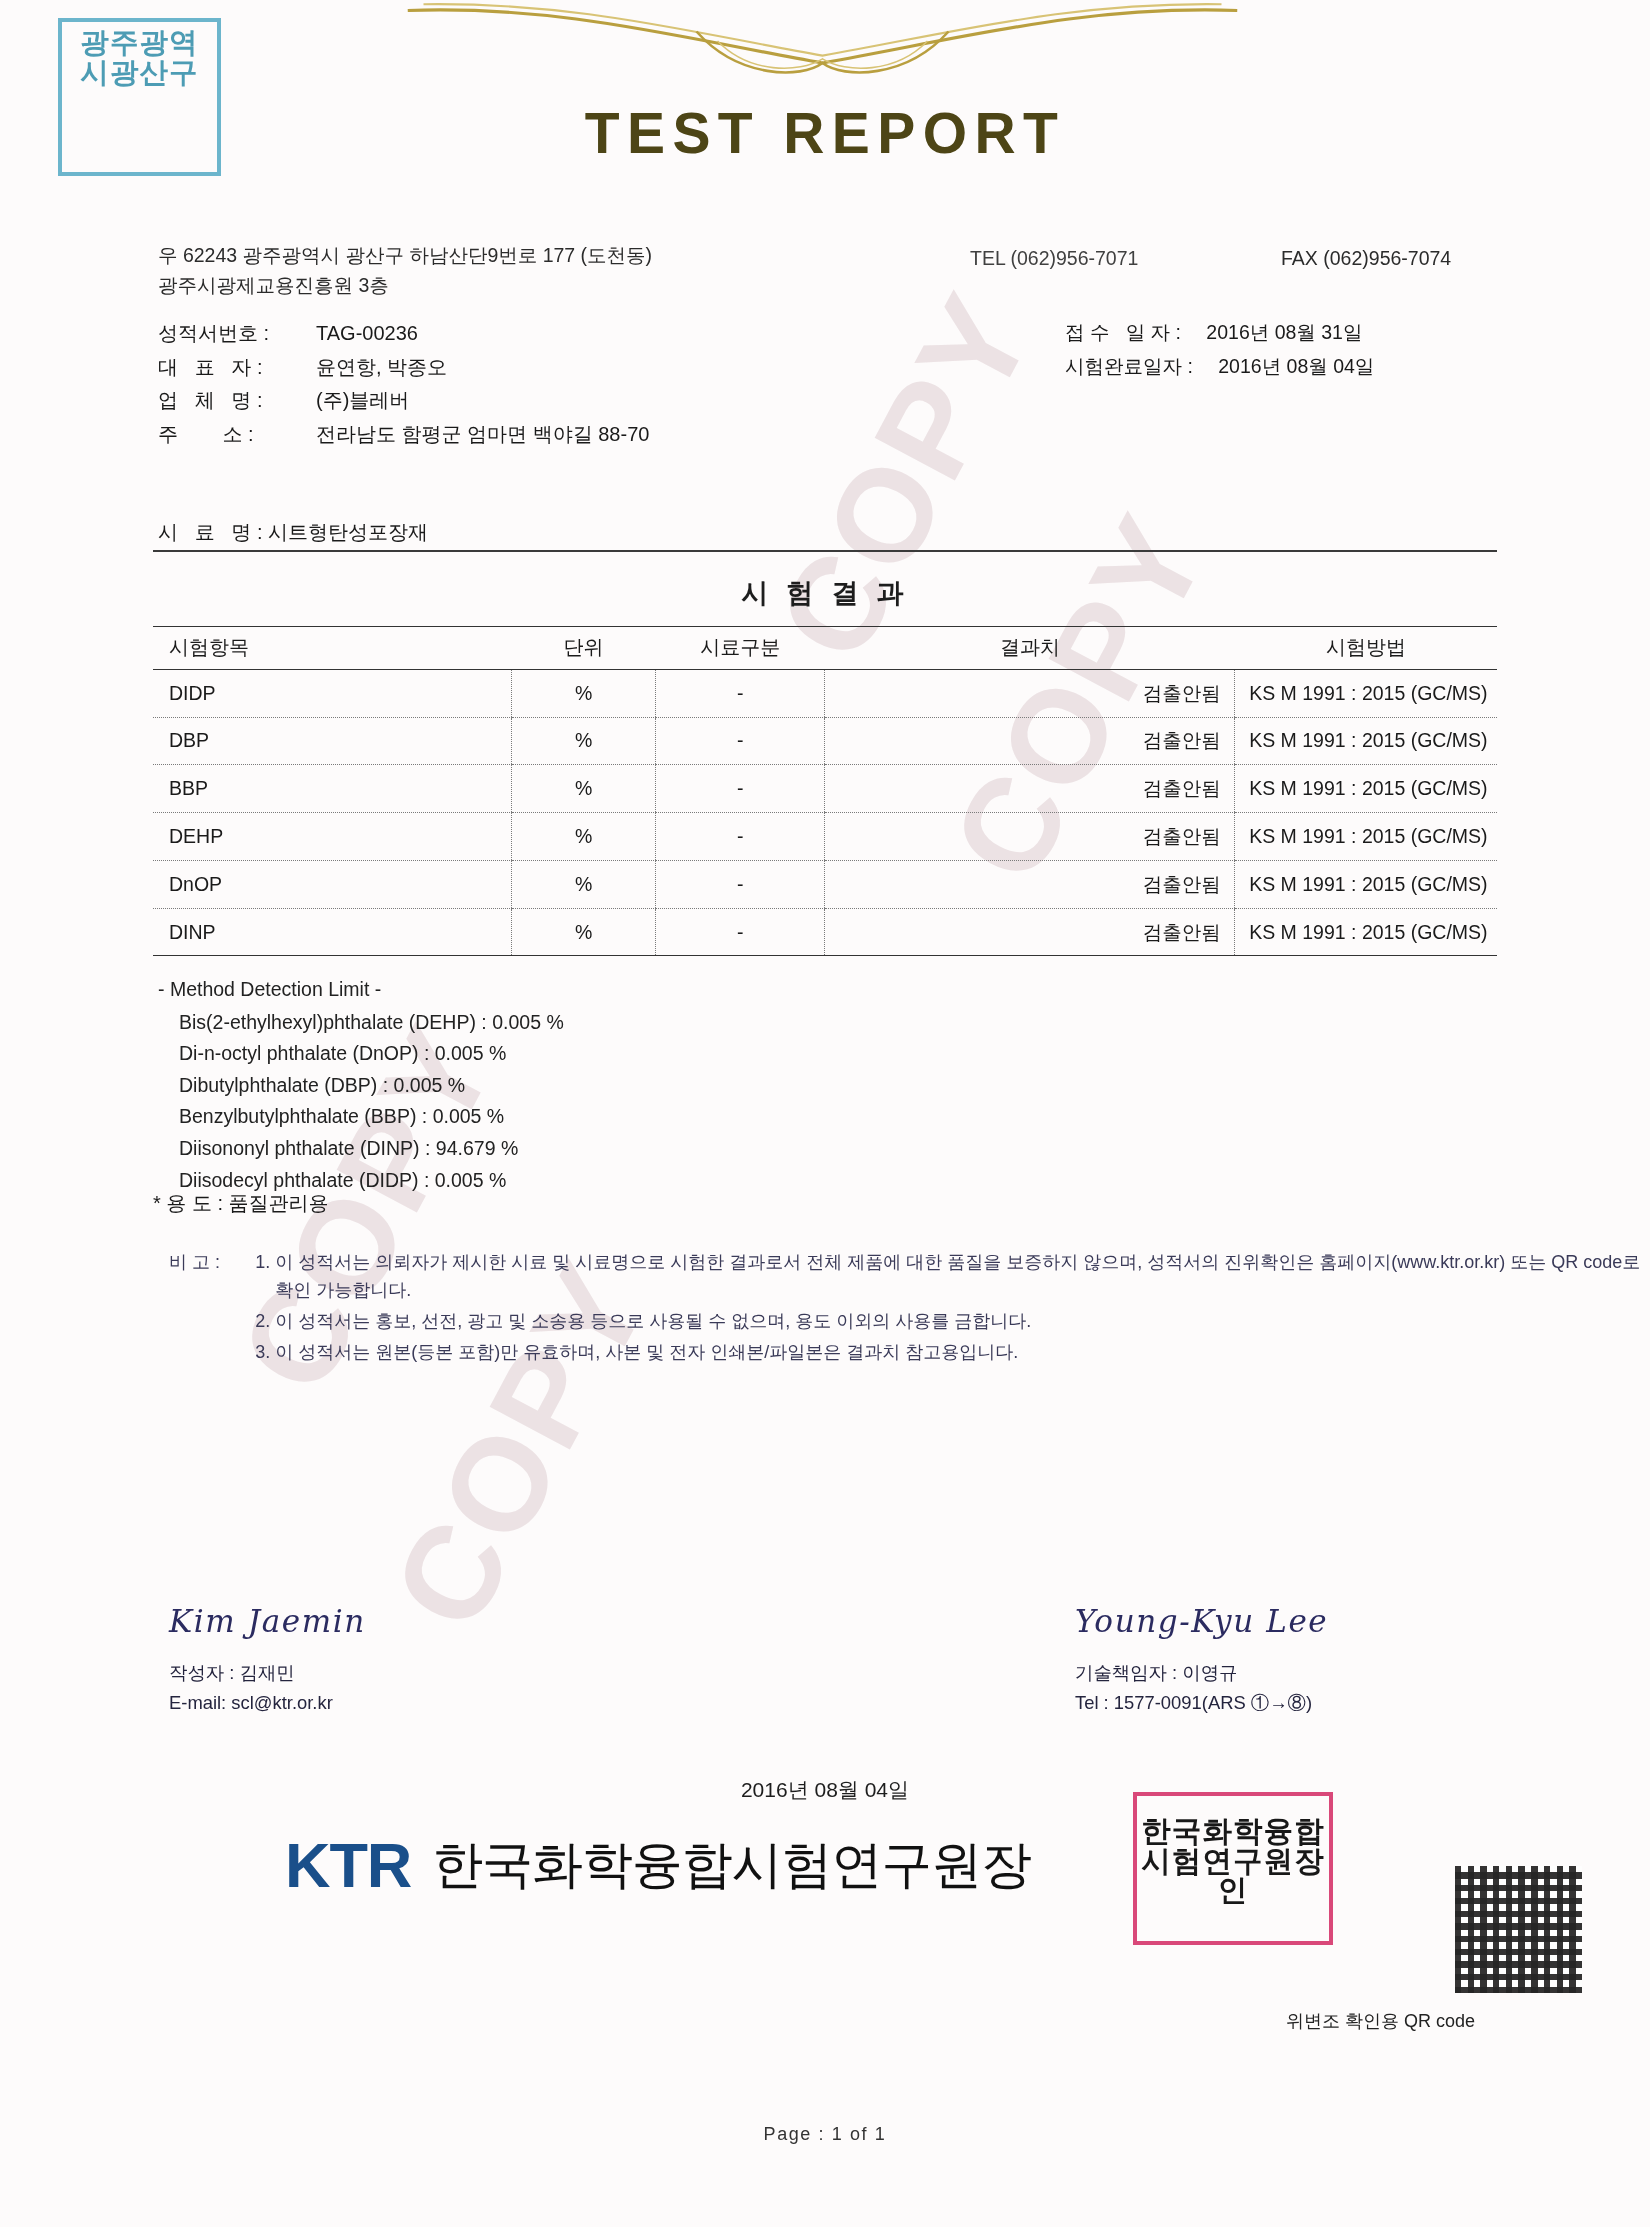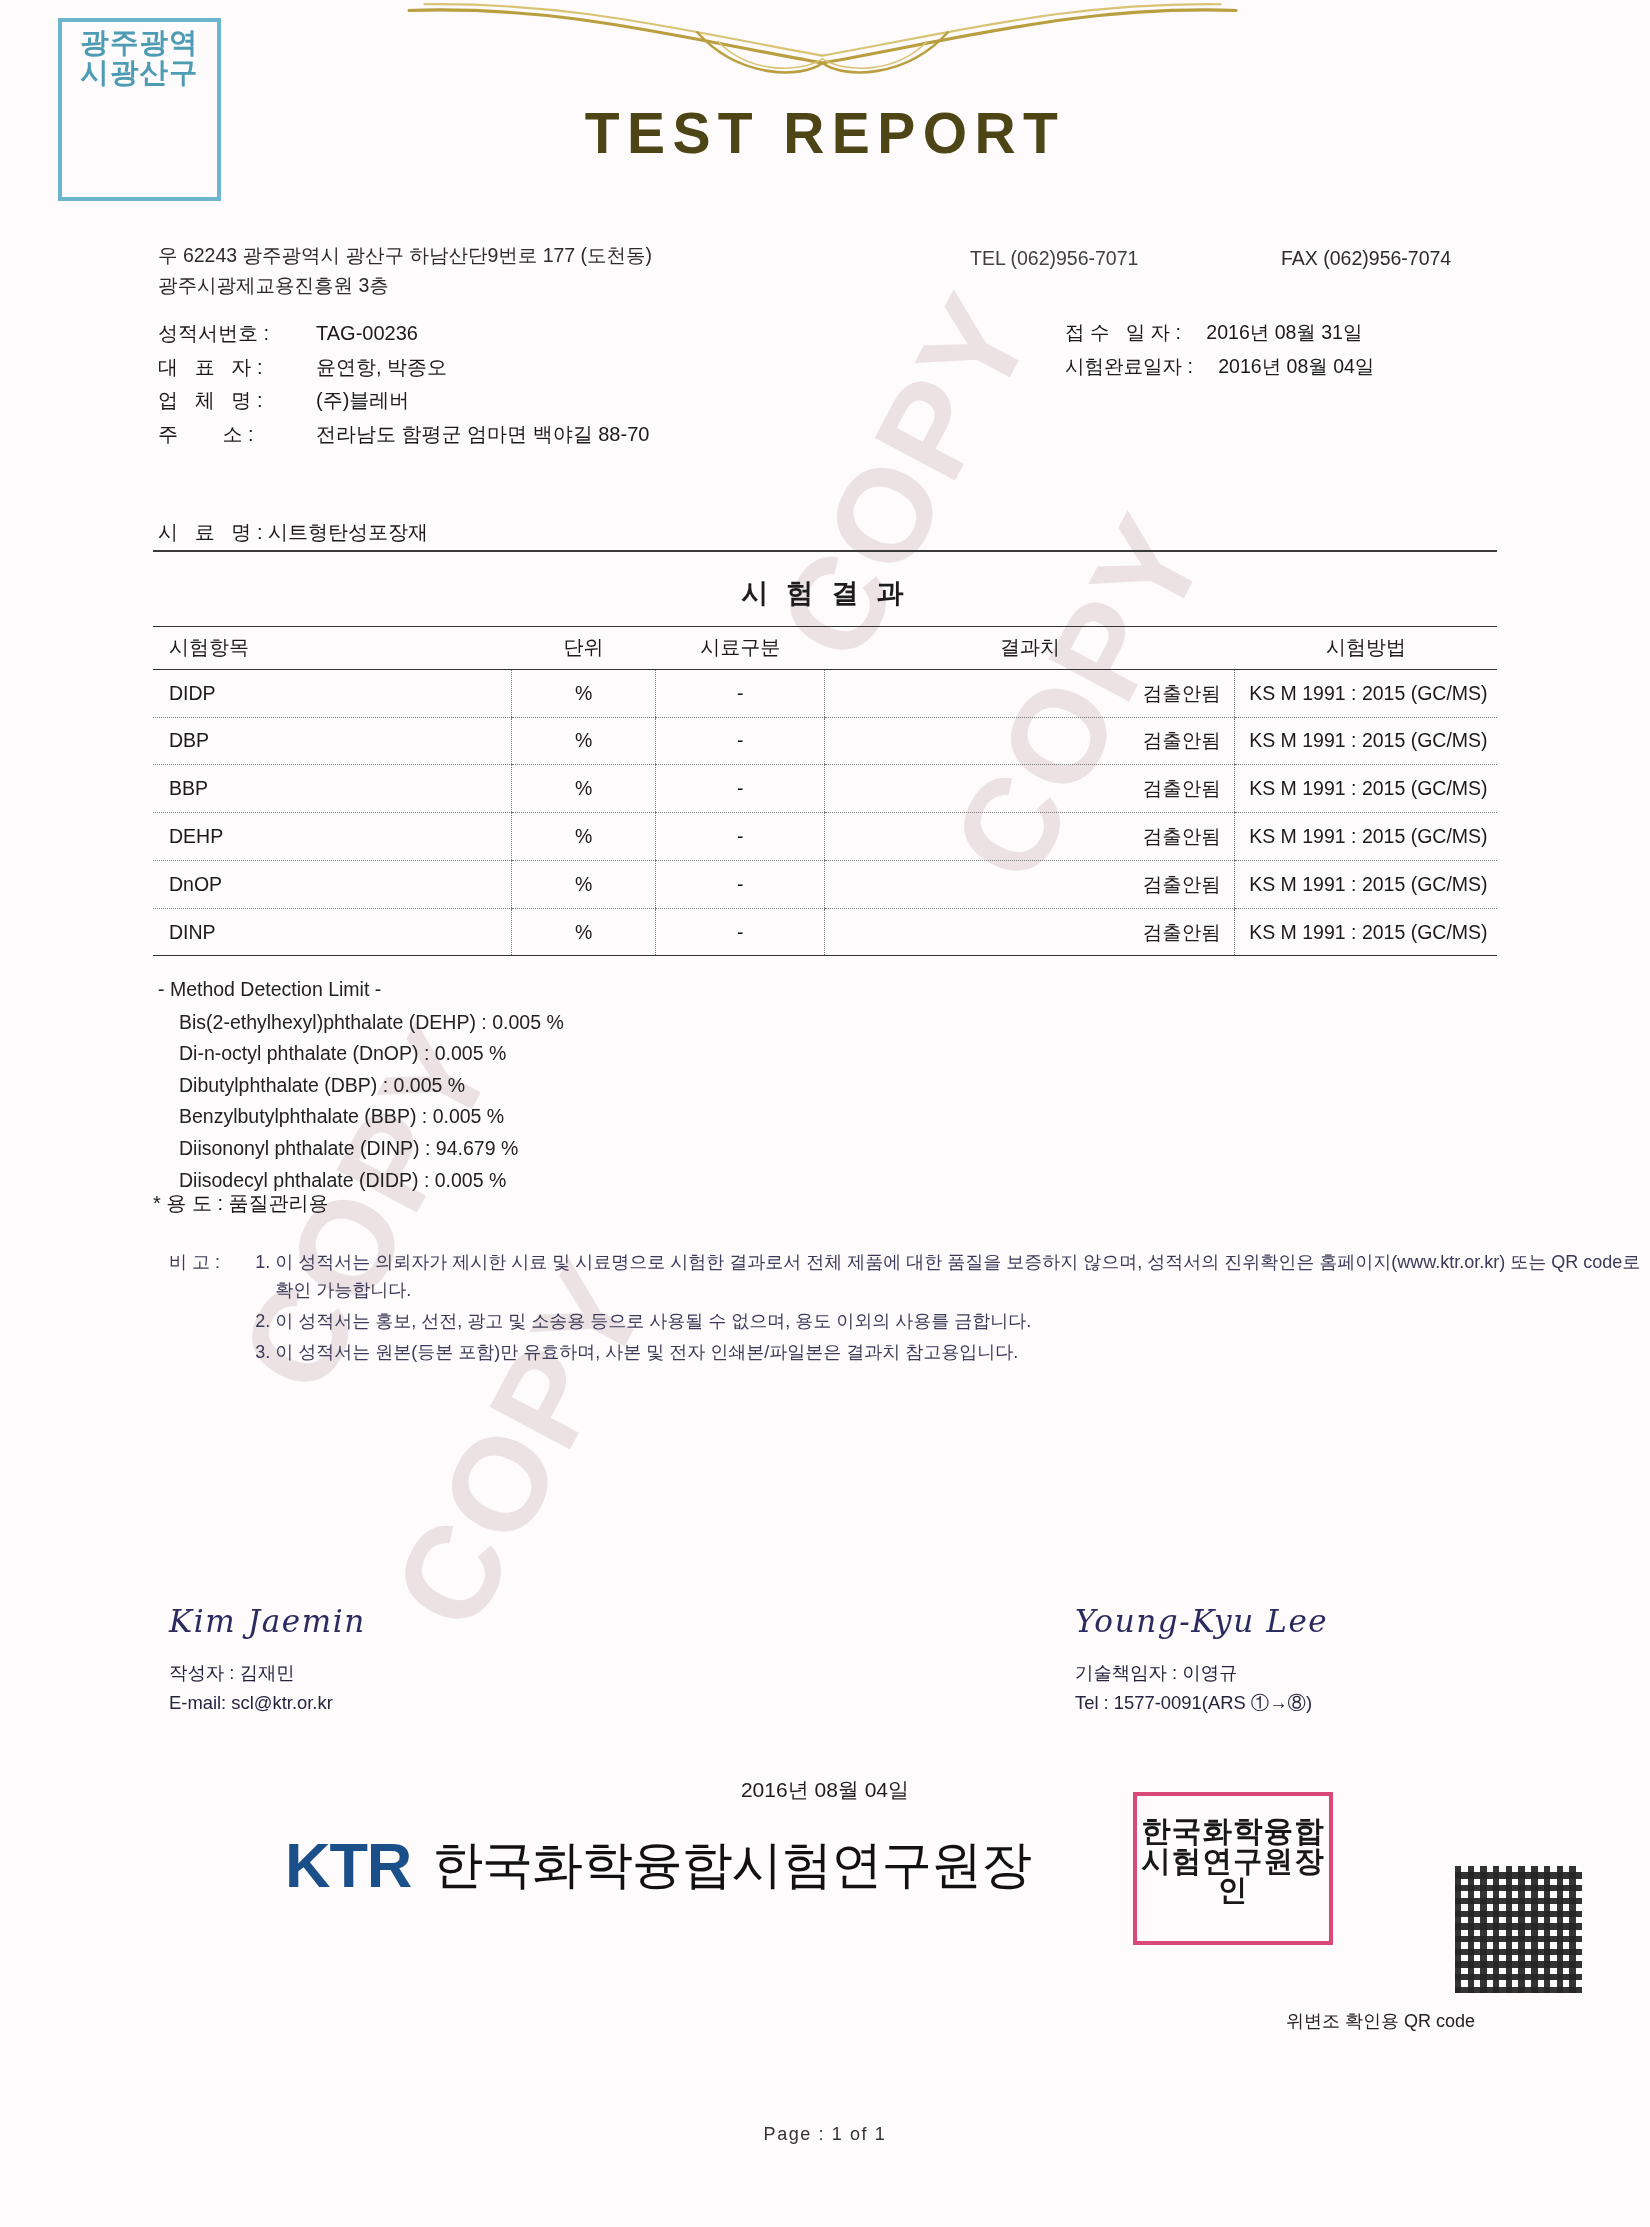--- a/index.html
+++ b/index.html
@@ -45,21 +45,21 @@
     top: 0px;
     width: 843px;
     height: 105px;
   }
   
   .seal-top {
     position: absolute;
     left: 58px;
     top: 18.4px;
     width: 163px;
-    height: 183px;
+    height: 158px;
   }
   .seal-top .sq {
     position: absolute;
     inset: 0;
     border: 4.2px solid #53a9c4;
     color: #2f8ca8;
     font-family: "DejaVu Serif", serif;
     font-size: 28.5px;
     line-height: 1.05;
     padding: 5.3px;

